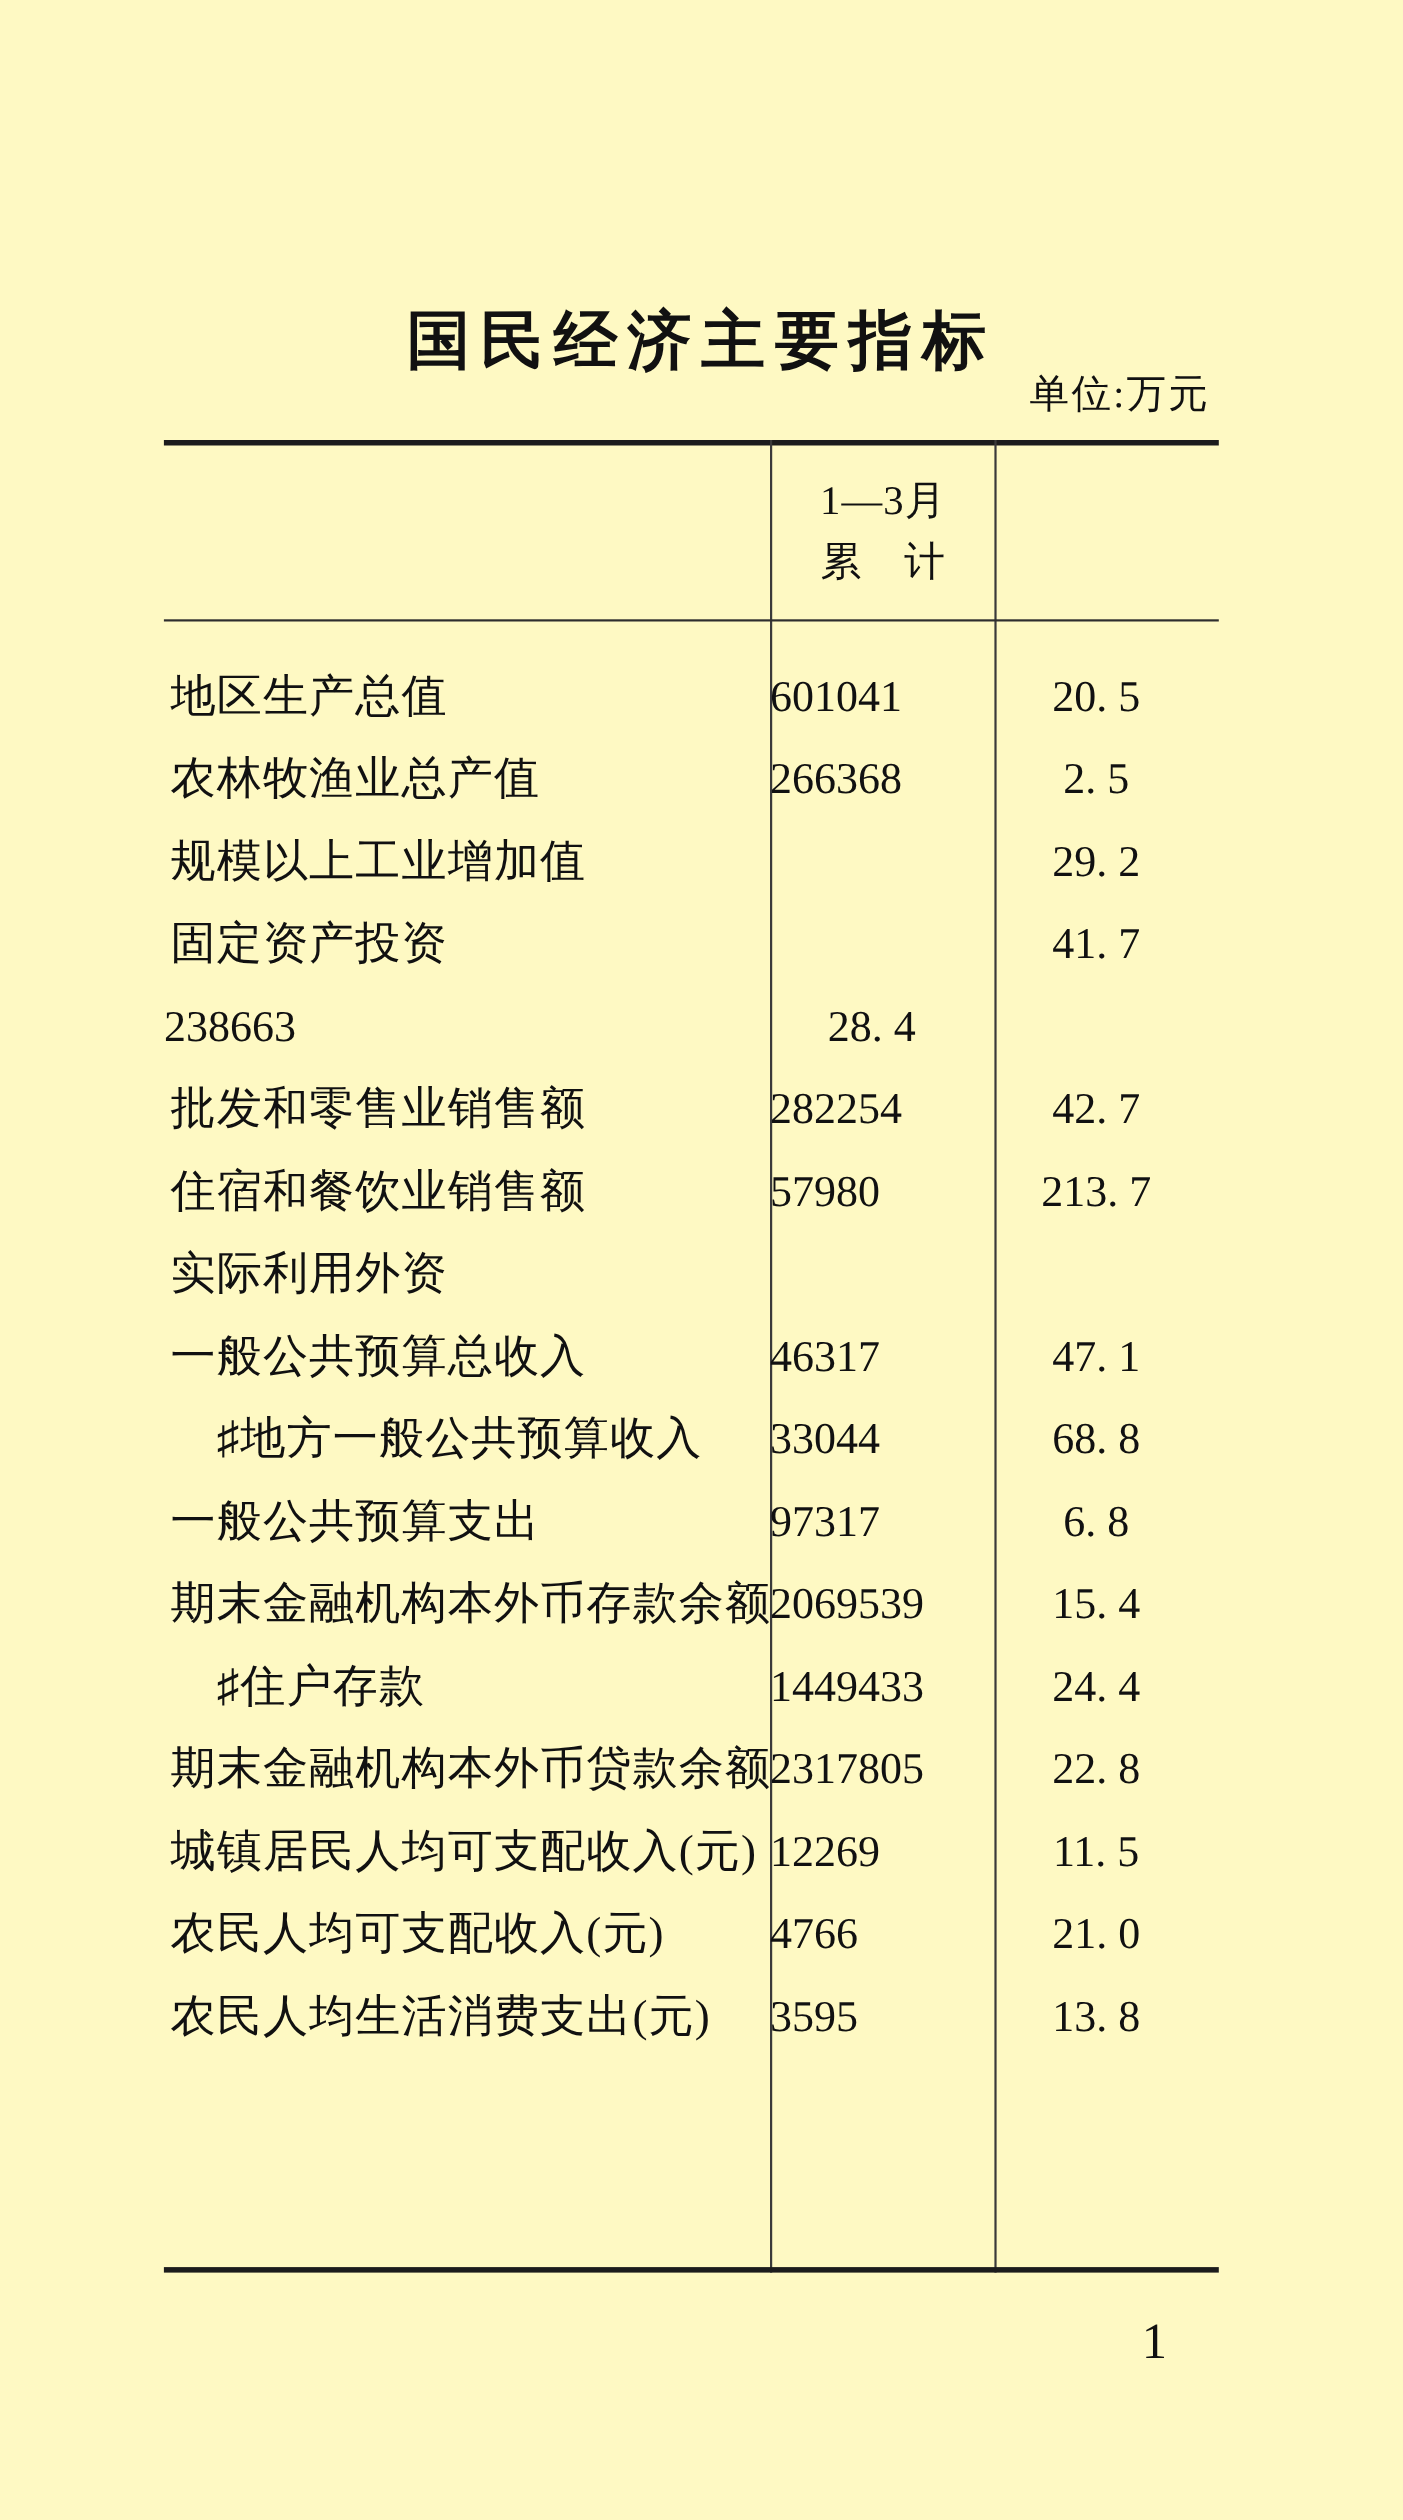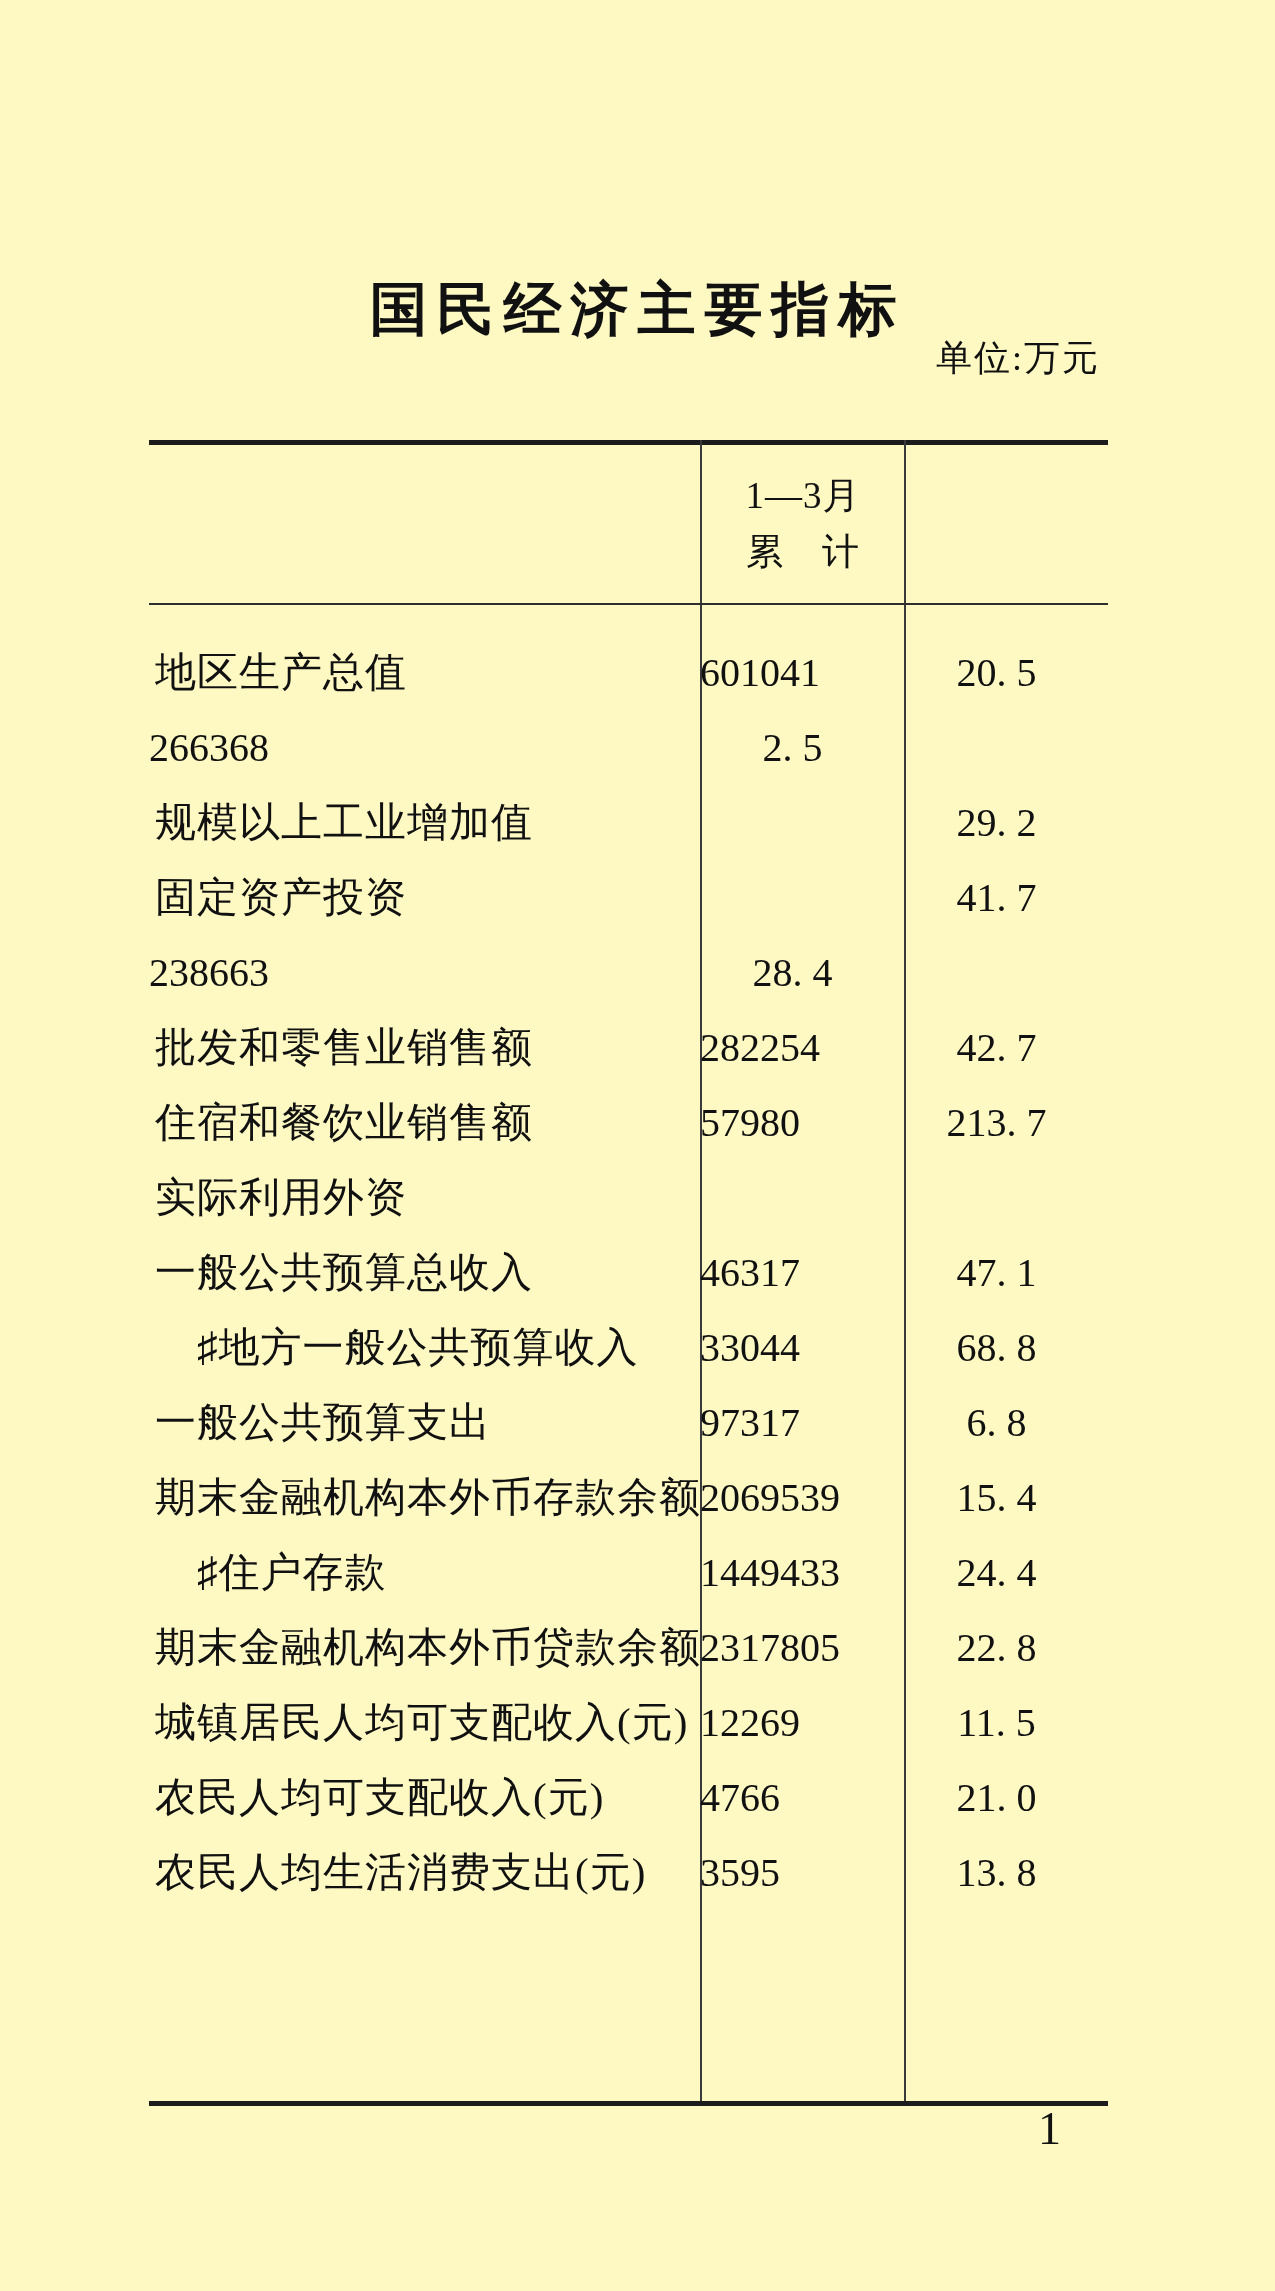--- a/index.html
+++ b/index.html
@@ -31,21 +31,20 @@
     right: 175px;
     font-size: 36px;
     letter-spacing: 2px;
   }
   .stat-table {
     position: absolute;
     left: 149px;
     top: 400px;
     width: 959px;
     height: 1666px;
-    margin-top: 40px;
   }
   .rule { position: absolute; background: #1c1c1c; }
   .rule-top    { left: 0; top: 0;      width: 959px; height: 5px; }
   .rule-header { left: 0; top: 163px;  width: 959px; height: 2px; background: #2e2e2e; }
   .rule-bottom { left: 0; top: 1661px; width: 959px; height: 5px; }
   .vrule { position: absolute; top: 0; height: 1666px; width: 2px; background: #3a3a3a; }
   .vrule-1 { left: 551px; }
   .vrule-2 { left: 755px; }
 
   .thead { position: absolute; left: 0; top: 5px; width: 959px; height: 158px; }
@@ -102,20 +101,21 @@
     </div>
 
     <div class="tbody">
   <div class="row">
     <span class="cell-label">地区生产总值</span>
     <span class="cell-value">601041</span>
     <span class="cell-growth">20. 5</span>
   </div>
 
   <div class="row">
+    <span class="cell-label">农林牧渔业总产值</span>
     <span class="cell-value">266368</span>
     <span class="cell-growth">2. 5</span>
   </div>
 
   <div class="row">
     <span class="cell-label">规模以上工业增加值</span>
     <span class="cell-value"></span>
     <span class="cell-growth">29. 2</span>
   </div>
 

